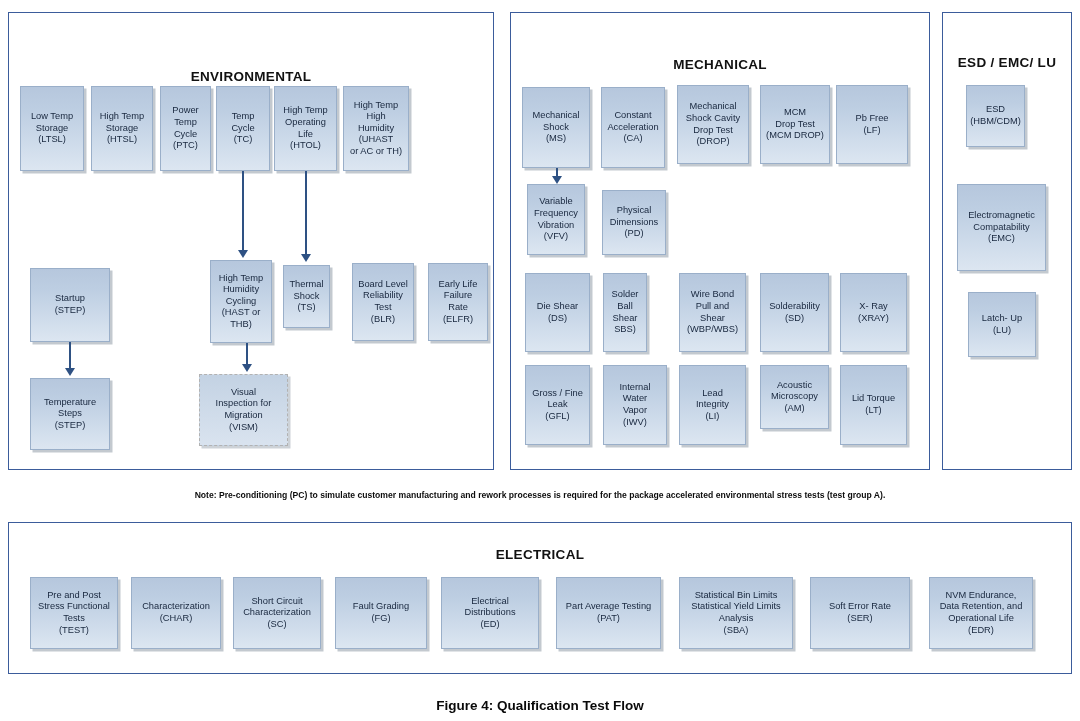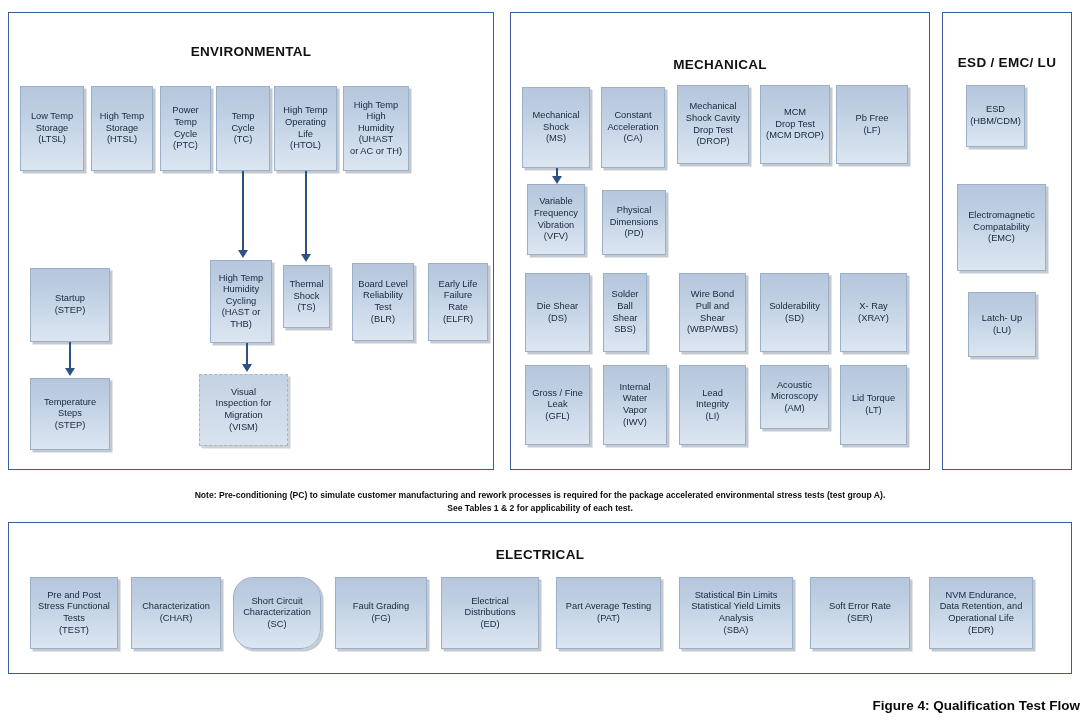--- a/index.html
+++ b/index.html
@@ -88,21 +88,21 @@
     font-weight:bold;
     color:#0a0a0a;
   }
 </style>
 </head>
 <body>
 
 <div class="canvas">
 
   <div class="panel" style="left:8px;top:12px;width:486px;height:458px;">
-    <div class="panel-title" style="top:31px;">ENVIRONMENTAL</div>
+    <div class="panel-title" style="top:56px;">ENVIRONMENTAL</div>
   </div>
 
   <div class="box" style="left:20px;top:86px;width:64px;height:85px;">
     <span>Low Temp<br>Storage<br>(LTSL)</span>
   </div>
   <div class="box" style="left:91px;top:86px;width:62px;height:85px;">
     <span>High Temp<br>Storage<br>(HTSL)</span>
   </div>
   <div class="box" style="left:160px;top:86px;width:51px;height:85px;">
     <span>Power<br>Temp<br>Cycle<br>(PTC)</span>
@@ -223,34 +223,33 @@
   </div>
   <div class="box" style="left:957px;top:184px;width:89px;height:87px;">
     <span>Electromagnetic<br>Compatability<br>(EMC)</span>
   </div>
   <div class="box" style="left:968px;top:292px;width:68px;height:65px;">
     <span>Latch- Up<br>(LU)</span>
   </div>
 
   <div class="note" style="top:489px;">
     <div>Note:  Pre-conditioning (PC) to simulate customer manufacturing and rework processes is required for the package accelerated environmental stress tests (test group A).</div>
-    <div>See Tables 1 &amp; 2 for applicability of each test.</div>
   </div>
 
   <div class="panel" style="left:8px;top:522px;width:1064px;height:152px;">
     <div class="panel-title" style="top:24px;">ELECTRICAL</div>
   </div>
 
   <div class="box" style="left:30px;top:577px;width:88px;height:72px;">
     <span>Pre and Post<br>Stress Functional<br>Tests<br>(TEST)</span>
   </div>
   <div class="box" style="left:131px;top:577px;width:90px;height:72px;">
     <span>Characterization<br>(CHAR)</span>
   </div>
-  <div class="box" style="left:233px;top:577px;width:88px;height:72px;border-radius:20px;">
+  <div class="box" style="left:233px;top:577px;width:88px;height:72px;">
     <span>Short Circuit<br>Characterization<br>(SC)</span>
   </div>
   <div class="box" style="left:335px;top:577px;width:92px;height:72px;">
     <span>Fault Grading<br>(FG)</span>
   </div>
   <div class="box" style="left:441px;top:577px;width:98px;height:72px;">
     <span>Electrical<br>Distributions<br>(ED)</span>
   </div>
   <div class="box" style="left:556px;top:577px;width:105px;height:72px;">
     <span>Part Average Testing<br>(PAT)</span>
@@ -258,15 +257,15 @@
   <div class="box" style="left:679px;top:577px;width:114px;height:72px;">
     <span>Statistical Bin Limits<br>Statistical Yield Limits<br>Analysis<br>(SBA)</span>
   </div>
   <div class="box" style="left:810px;top:577px;width:100px;height:72px;">
     <span>Soft Error Rate<br>(SER)</span>
   </div>
   <div class="box" style="left:929px;top:577px;width:104px;height:72px;">
     <span>NVM Endurance,<br>Data Retention, and<br>Operational Life<br>(EDR)</span>
   </div>
 
-  <div class="caption" style="top:698px;text-align:right;">Figure 4:  Qualification Test Flow</div>
+  <div class="caption" style="top:698px;">Figure 4:  Qualification Test Flow</div>
 
 </div>
 
 </body></html>

